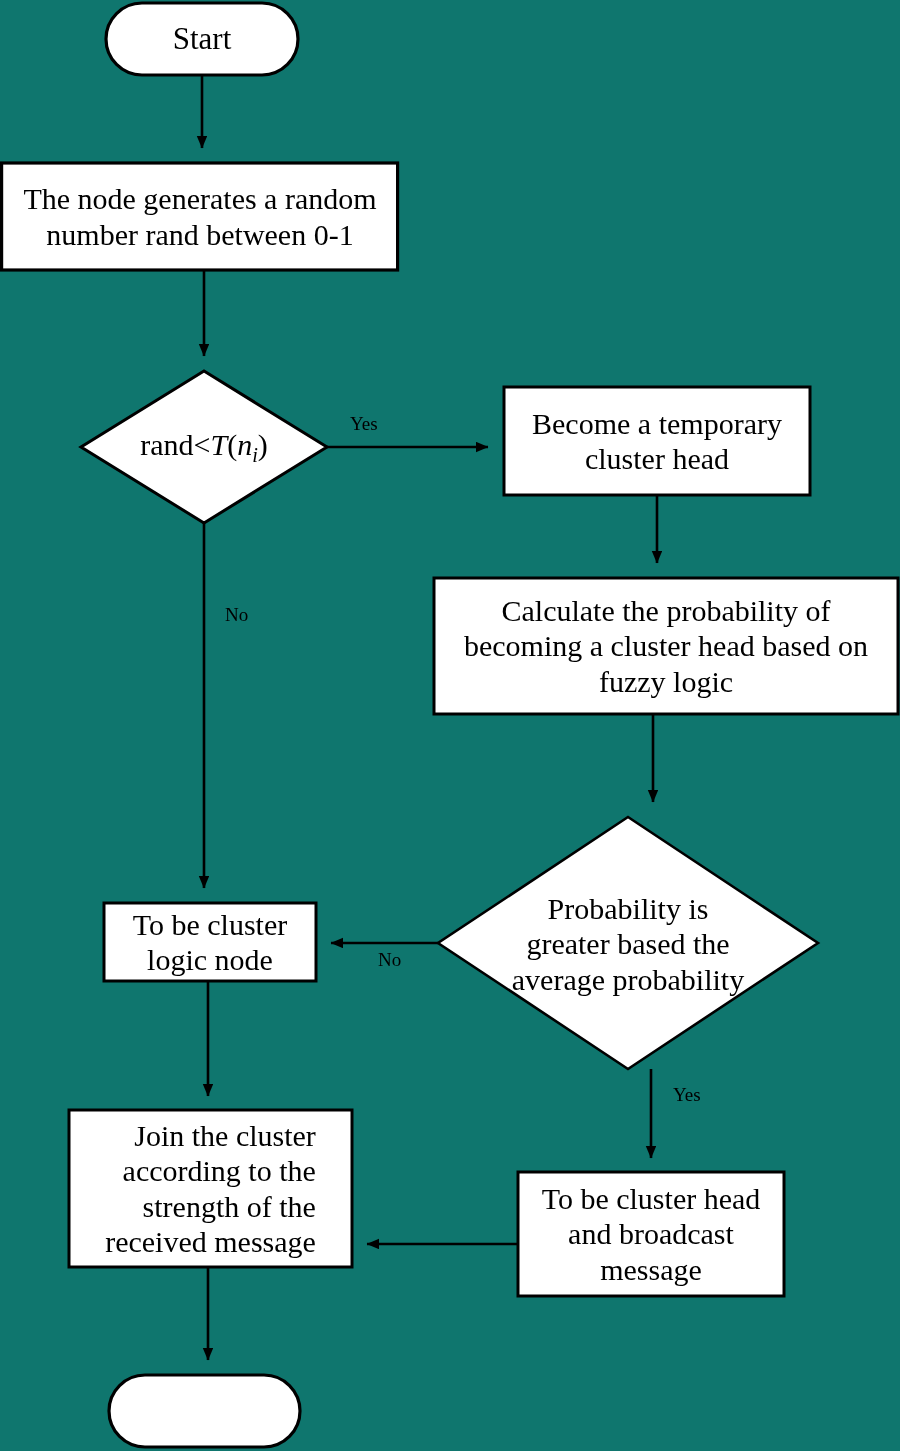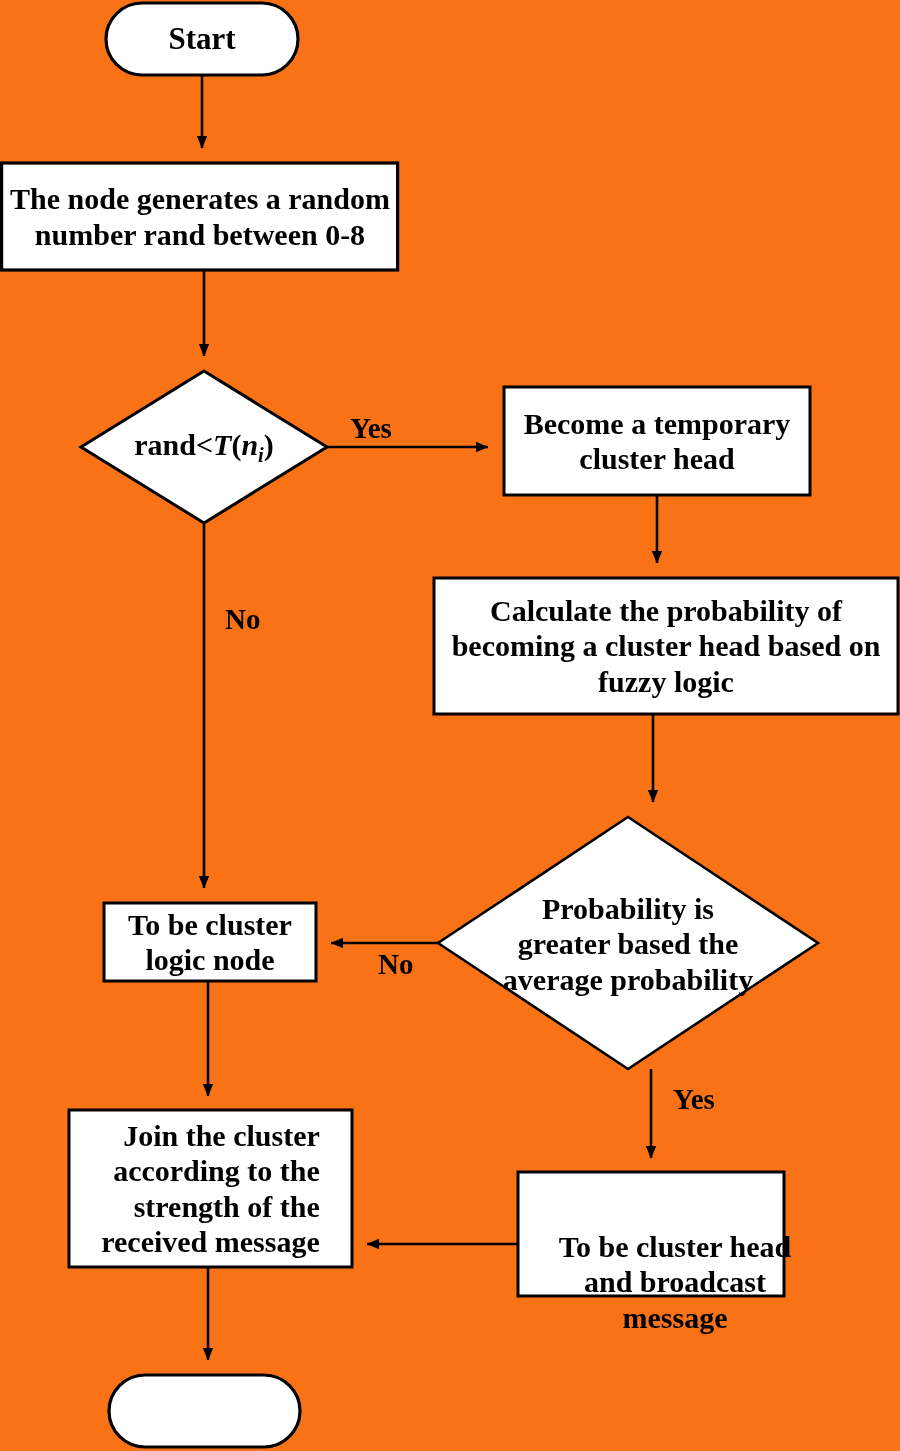--- a/index.html
+++ b/index.html
@@ -4,24 +4,23 @@
 <style>
   html, body {
     margin: 0;
     padding: 0;
     background: #ffffff;
   }
   #canvas {
     position: relative;
     width: 900px;
     height: 1451px;
-    background: #f97316;
+    background: #0f766e;
     overflow: hidden;
     font-family: "Liberation Serif", "DejaVu Serif", serif;
-    font-weight: bold;
   }
   #flow-svg {
     position: absolute;
     left: 0;
     top: 0;
     width: 900px;
     height: 1451px;
   }
   .node-label {
     position: absolute;
@@ -32,21 +31,21 @@
     color: #000000;
     font-family: "Liberation Serif", "DejaVu Serif", serif;
     line-height: 1.18;
     white-space: pre-line;
     pointer-events: none;
   }
   .edge-label {
     position: absolute;
     color: #000000;
     font-family: "Liberation Serif", "DejaVu Serif", serif;
-    font-size: 29px;
+    font-size: 19px;
     line-height: 1;
     white-space: nowrap;
   }
   .term-label { font-size: 31px; }
   .proc-label { font-size: 30px; }
   .dec-label  { font-size: 30px; }
   .math-italic { font-style: italic; }
   .math-sub { font-style: italic; font-size: 0.68em; vertical-align: sub; }
 </style>
 </head>
@@ -103,39 +102,39 @@
     <line x1="208" y1="981" x2="208" y2="1096" stroke="#000000" stroke-width="2.6" marker-end="url(#arrowheadbig)"></line>
 
     <line x1="518" y1="1244" x2="367" y2="1244" stroke="#000000" stroke-width="2.6" marker-end="url(#arrowheadbig)"></line>
 
     <line x1="208" y1="1267" x2="208" y2="1360" stroke="#000000" stroke-width="2.6" marker-end="url(#arrowheadbig)"></line>
   </svg>
 
   <div class="node-label term-label" style="left:106px; top:3px; width:192px; height:72px;">Start</div>
 
   <div class="node-label proc-label" style="left:2px; top:163px; width:396px; height:107px;">The node generates a random
-number rand between 0-8</div>
+number rand between 0-1</div>
 
   <div class="node-label dec-label" style="left:81px; top:411px; width:246px; height:72px;"><span><span>rand&lt;</span><span class="math-italic">T</span><span>(</span><span class="math-italic">n</span><span class="math-sub">i</span><span>)</span></span></div>
 
   <div class="node-label proc-label" style="left:504px; top:387px; width:306px; height:108px;">Become a temporary
 cluster head</div>
 
   <div class="node-label proc-label" style="left:434px; top:578px; width:464px; height:136px;">Calculate the probability of
 becoming a cluster head based on
 fuzzy logic</div>
 
   <div class="node-label dec-label" style="left:468px; top:885px; width:320px; height:118px;">Probability is
 greater based the
 average probability</div>
 
   <div class="node-label proc-label" style="left:104px; top:903px; width:212px; height:78px;">To be cluster
 logic node</div>
 
-  <div class="node-label proc-label" style="left:518px; top:1220px; width:266px; height:124px;margin-left:24px;">To be cluster head
+  <div class="node-label proc-label" style="left:518px; top:1172px; width:266px; height:124px;">To be cluster head
 and broadcast
 message</div>
 
   <div class="node-label proc-label" style="left:69px; top:1110px; width:283px; height:157px;text-align:right;">Join the cluster
 according to the
 strength of the
 received message</div>
 
 
   <div class="edge-label" style="left:350px; top:414px;">Yes</div>

